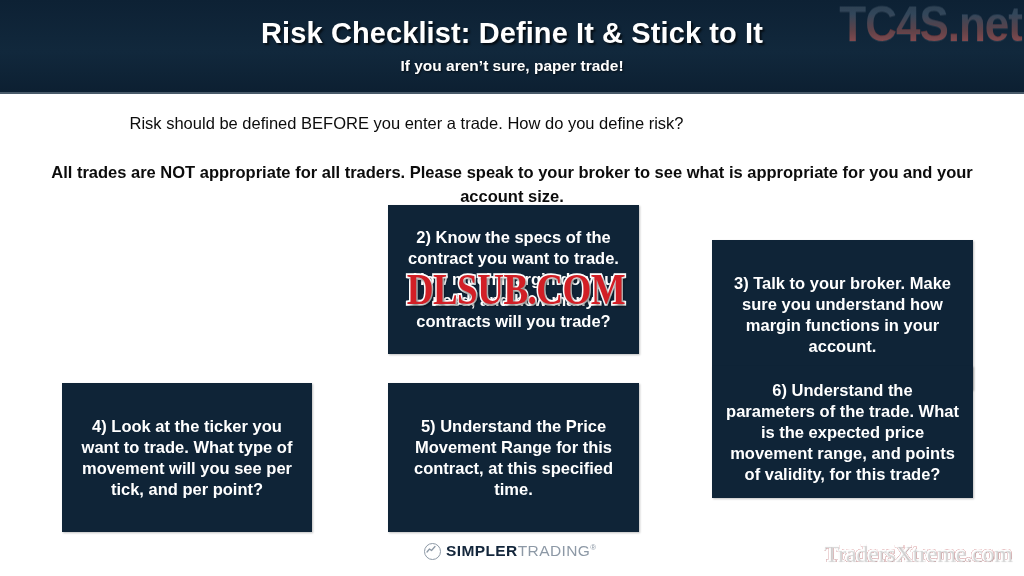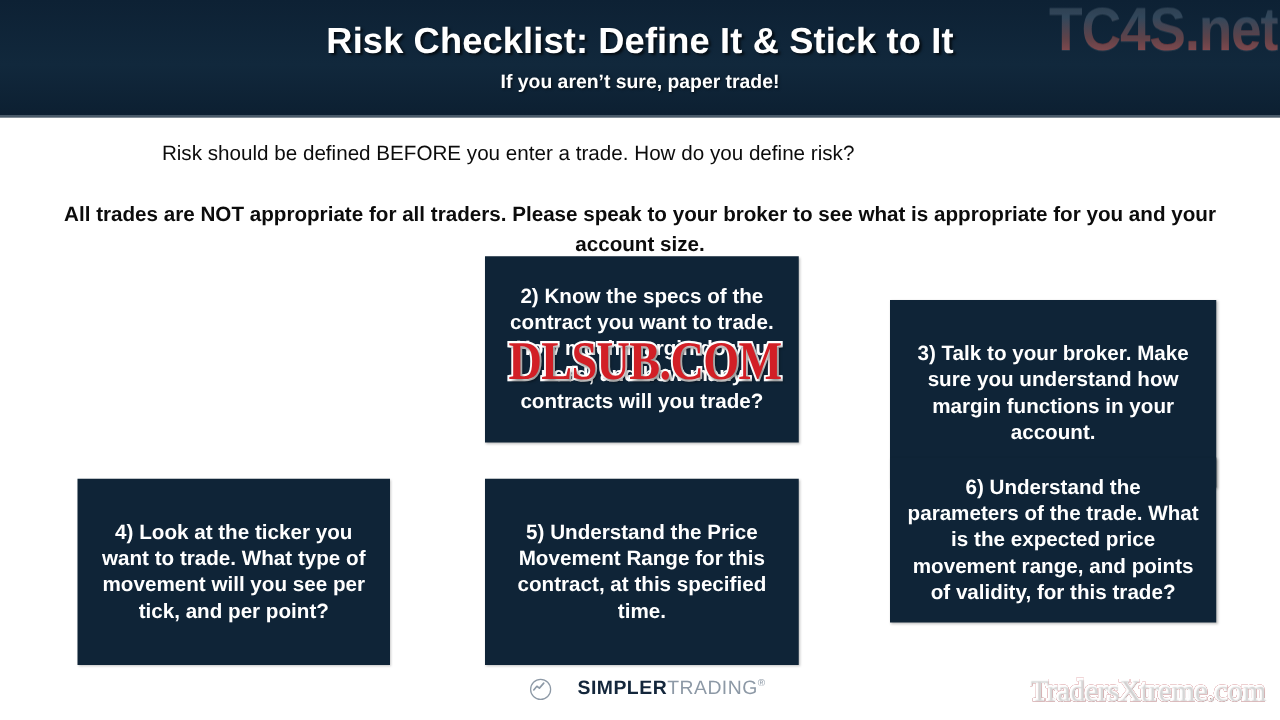--- a/index.html
+++ b/index.html
@@ -161,21 +161,21 @@
     transform: scaleY(1.18);
   }
 
   
   #simpler-logo {
     position: absolute;
     left: 424px;
     top: 542px;
     display: flex;
     align-items: center;
-    gap: 21px;
+    gap: 5px;
   }
   #simpler-logo-mark {
     width: 15px;
     height: 15px;
     border: 1.4px solid #8d99a6;
     border-radius: 50%;
     position: relative;
     display: inline-block;
   }
   #simpler-logo-mark svg { display: block; }

